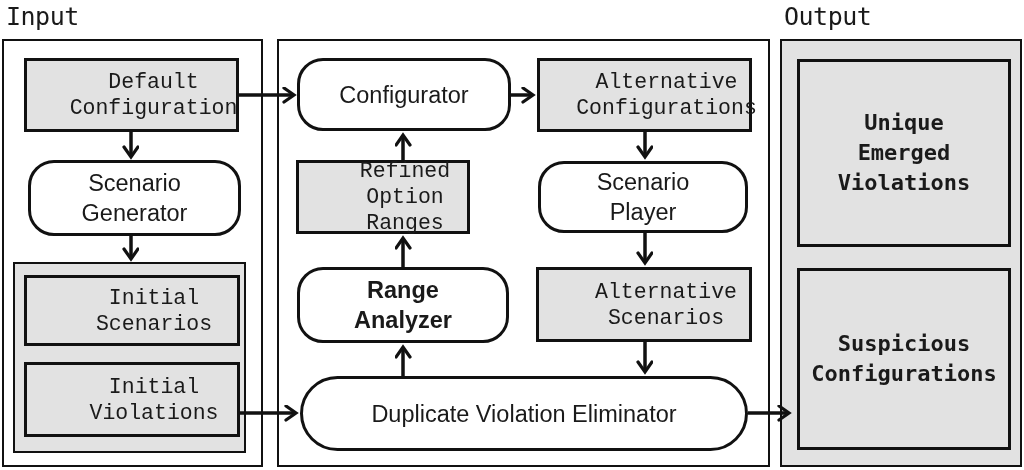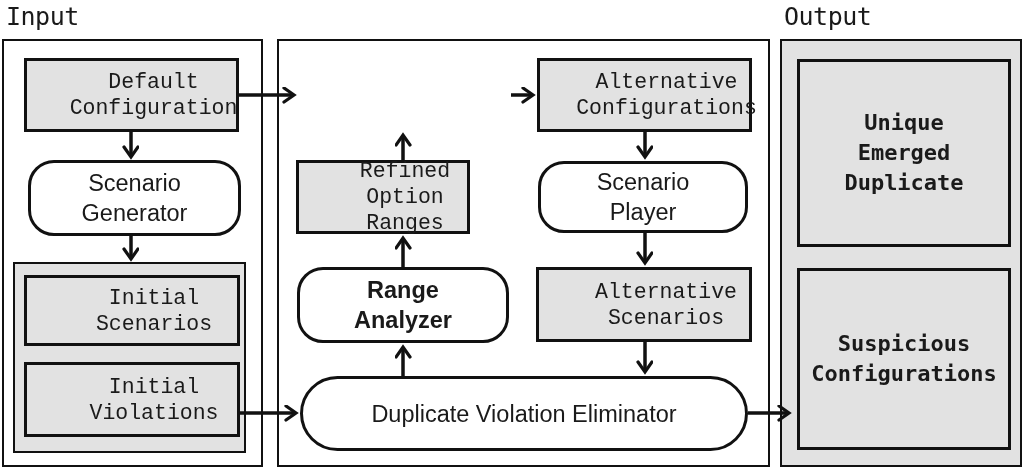--- a/index.html
+++ b/index.html
@@ -89,35 +89,36 @@
   <div class="node data-box" style="left:24px; top:58px; width:215px; height:74px;">Default
 Configuration</div>
   <div class="node process-box" style="left:28px; top:160px; width:213px; height:76px;">Scenario
 Generator</div>
   <div class="group-box" style="left:13px; top:262px; width:233px; height:191px;"></div>
   <div class="node data-box" style="left:24px; top:275px; width:216px; height:71px;">Initial
 Scenarios</div>
   <div class="node data-box" style="left:24px; top:362px; width:216px; height:75px;">Initial
 Violations</div>
 
+  <div class="node process-box" style="left:297px; top:58px; width:214px; height:73px;">Configurator</div>
   <div class="node data-box" style="left:537px; top:58px; width:215px; height:74px;">Alternative
 Configurations</div>
   <div class="node data-box" style="left:296px; top:160px; width:174px; height:74px;">Refined
 Option Ranges</div>
   <div class="node process-box" style="left:538px; top:161px; width:210px; height:72px;">Scenario
 Player</div>
   <div class="node process-box" style="left:297px; top:267px; width:212px; height:76px;font-weight:bold;">Range
 Analyzer</div>
   <div class="node data-box" style="left:536px; top:267px; width:216px; height:75px;">Alternative
 Scenarios</div>
   <div class="node process-box wide" style="left:300px; top:376px; width:448px; height:75px;text-align:right;">Duplicate Violation Eliminator</div>
 
   <div class="node output-box" style="left:797px; top:59px; width:214px; height:188px;">Unique
 Emerged
-Duplicate</div>
+Violations</div>
   <div class="node output-box" style="left:797px; top:268px; width:214px; height:182px;">Suspicious
 Configurations</div>
 
   <svg class="arrows" width="1024" height="470" viewBox="0 0 1024 470">
     <defs>
       <marker id="chev" markerUnits="userSpaceOnUse" markerWidth="18" markerHeight="18" refX="13" refY="8" orient="auto">
         <path d="M3,1 L13,8 L3,15" fill="none" stroke="#111111" stroke-width="3.2" stroke-linecap="round" stroke-linejoin="miter"></path>
       </marker>
     </defs>
     <g stroke="#111111" stroke-width="3.5" fill="none">

